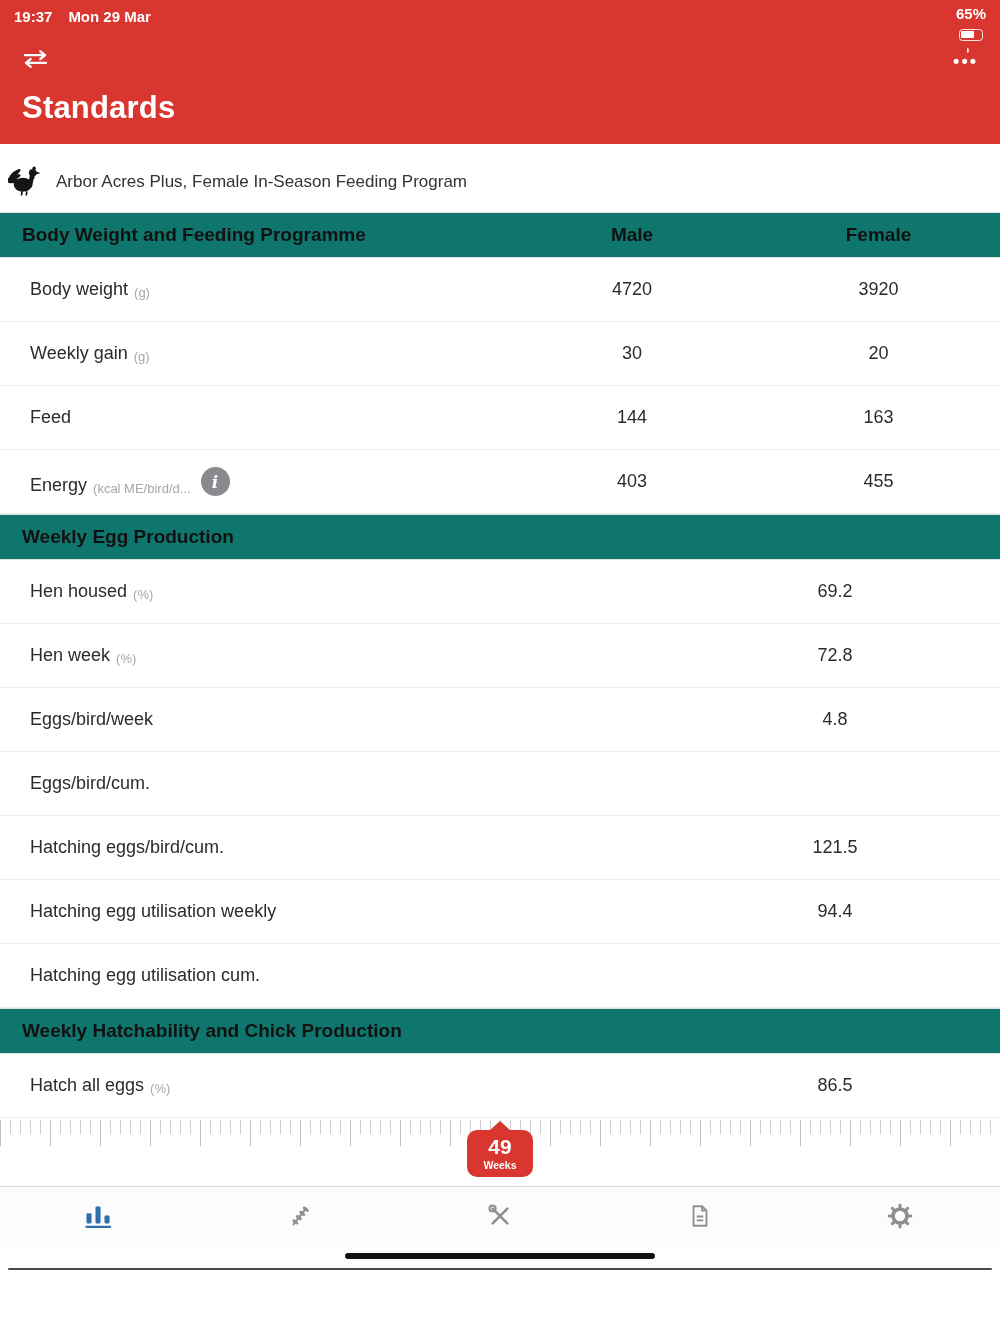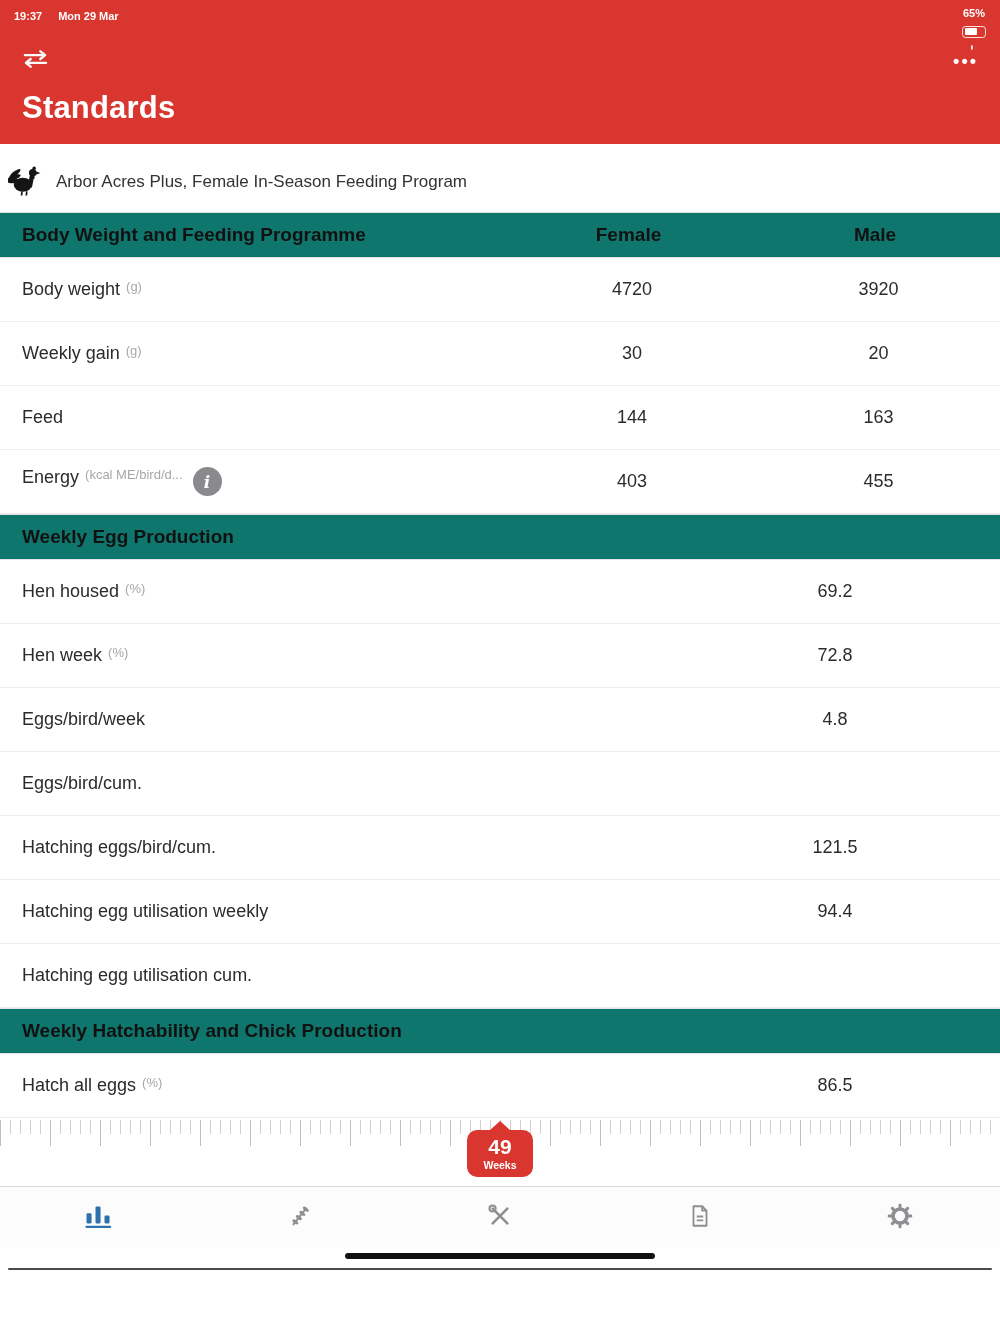--- a/index.html
+++ b/index.html
@@ -4,21 +4,21 @@
 <style>
   * { margin:0; padding:0; box-sizing:border-box; }
   html,body { background:#e9e9e9; }
   body { font-family:"Liberation Sans","DejaVu Sans",sans-serif; }
   .screen { position:relative; width:1000px; height:1334px; margin:0 auto; background:#fff; overflow:hidden; }
 
   
   .status-bar {
     height:28px; background:#d8362e; color:#fff;
     display:flex; align-items:center; justify-content:space-between;
-    padding:16px 14px; font-size:11px; font-weight:600;
+    padding:16px 14px; font-size:15px; font-weight:600;
   }
   .sb-left { display:flex; gap:16px; }
   .sb-right { display:flex; align-items:center; gap:7px;flex-direction:column; }
   .battery { width:24px; height:12px; border:1.5px solid rgba(255,255,255,.85); border-radius:3.5px; padding:1.5px; display:inline-block; }
   .battery-fill { display:block; height:100%; width:65%; background:#fff; border-radius:1px; }
   .battery-nub { width:2px; height:5px; background:rgba(255,255,255,.85); border-radius:0 2px 2px 0; margin-left:-5px; }
 
   .app-header { background:#d8362e; padding:10px 22px 18px 22px; }
   .header-top { display:flex; justify-content:space-between; align-items:center; height:38px; }
   .more-icon { color:#fff; font-size:18px; font-weight:700; letter-spacing:2px; cursor:default; }
@@ -33,21 +33,21 @@
   .section-header {
     display:flex; align-items:center; height:46px; padding-left:22px;
     background:#0f766e; border-top:1px solid #e3e3e4; border-bottom:1px solid #e3e3e4;
   }
   .sec-title { flex:1; font-size:19px; font-weight:700; color:#111; }
   .col { font-size:19px; font-weight:700; color:#111; text-align:center; }
   .col.male { width:250px; }
   .col.female { width:243px; }
 
   .row { display:flex; align-items:center; height:64px; padding-left:22px; border-bottom:1px solid #ededee; background:#fff; }
-  .lbl { flex:1; display:flex; align-items:flex-start; font-size:18px; color:#2b2b2b; }
+  .lbl { flex:1; display:flex; align-items:flex-end; font-size:18px; color:#2b2b2b;margin-left:8px; }
   .unit { font-size:13px; color:#a7a7ab; margin-left:6px; }
   .val { font-size:18px; color:#2b2b2b; text-align:center; }
   .val.male { width:250px; }
   .val.female { width:243px; }
   .val.single { width:250px; margin-right:40px; }
   .info-btn {
     display:inline-flex; align-items:center; justify-content:center;
     width:29px; height:29px; border-radius:50%; background:#8a8a8e; color:#fff;
     font-family:"DejaVu Serif",serif; font-style:italic; font-size:17px; font-weight:700;
     margin-left:10px; align-self:center; cursor:pointer;
@@ -149,22 +149,22 @@
           <path d="M12.5 26.5 l-0.6 4 h1.6 l0.5 -3.6 Z"></path>
           <path d="M17 26.5 l-0.6 4 h1.6 l0.5 -3.6 Z"></path>
         </g>
       </svg>
     </span>
     <span class="program-label">Arbor Acres Plus, Female In-Season Feeding Program</span>
   </div>
 
   <div class="section-header">
     <span class="sec-title">Body Weight and Feeding Programme</span>
+    <span class="col male">Male</span>
     <span class="col female">Female</span>
-    <span class="col male">Male</span>
   </div>
 
   <div class="row">
     <span class="lbl">
       <span>Body weight</span>
       <span class="unit">(g)</span>
     </span>
     <span class="val male">4720</span>
     <span class="val female">3920</span>
   </div>

